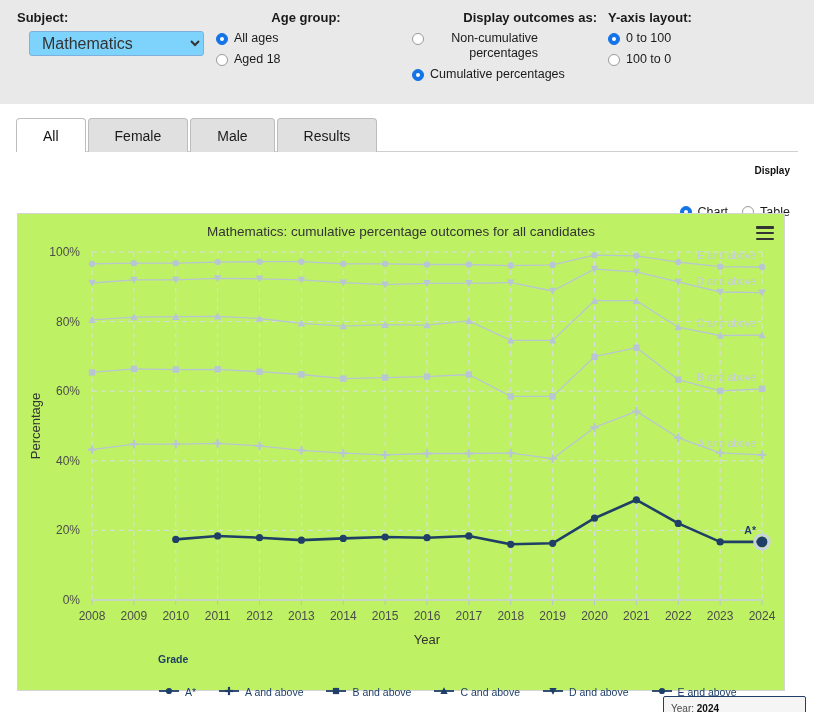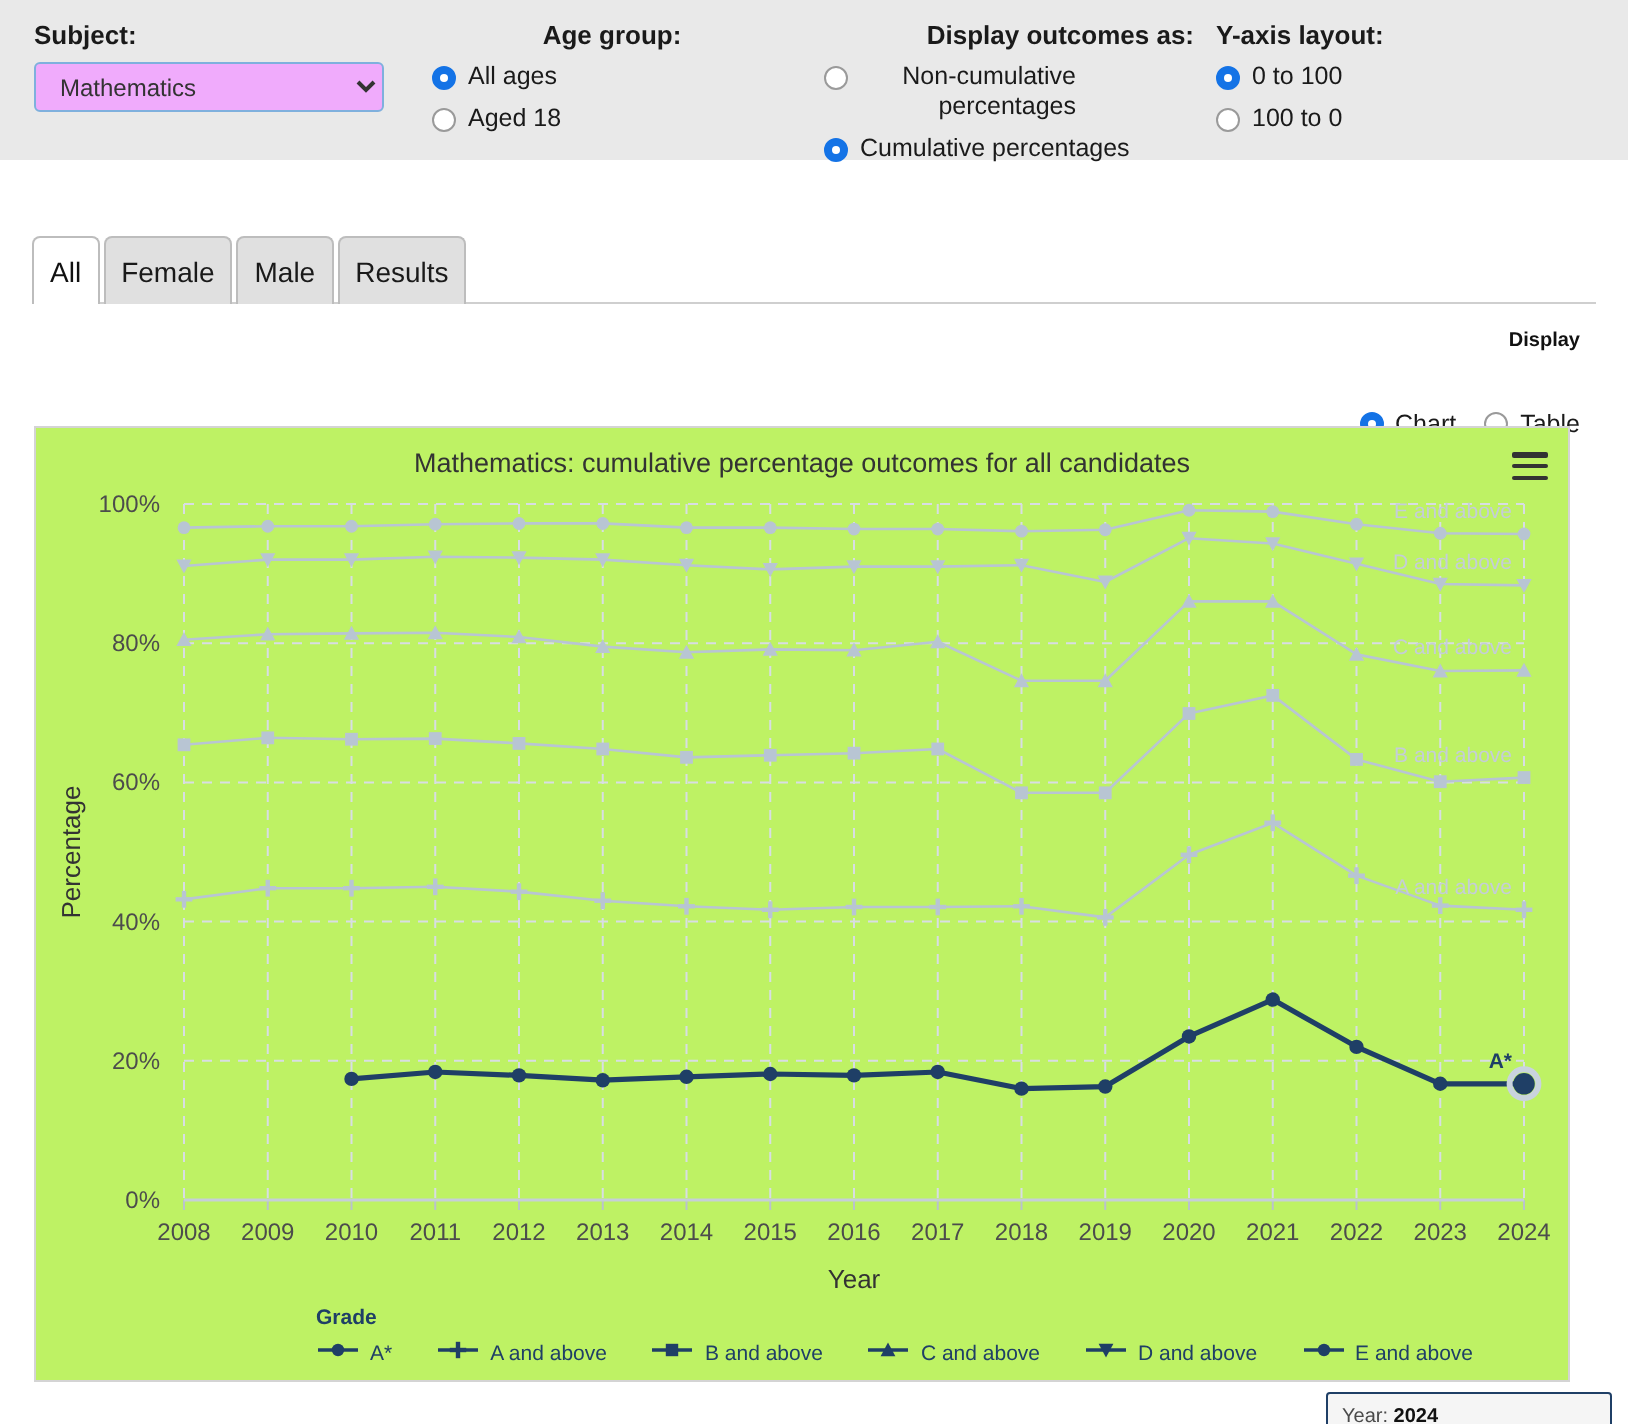--- a/index.html
+++ b/index.html
@@ -12,49 +12,50 @@
     width: 814px;
     height: 712px;
     overflow: hidden;
     background: #ffffff;
   }
 
   
   .options-bar {
     position: absolute;
     left: 0; top: 0;
-    width: 814px; height: 80px;
+    width: 814px; height: 104px;
     background: #e9e9e9;
     box-sizing: border-box;
   }
   .opt-col { position: absolute; top: 10px; }
   .opt-title {
     font-size: 13px;
     font-weight: bold;
     color: #1a1a1a;
     margin-bottom: 6px;
     line-height: 15px;
   }
   .opt-col.c1 { left: 17px; width: 190px; }
   .opt-col.c2 { left: 216px; width: 180px; text-align: center; }
   .opt-col.c3 { left: 412px; width: 185px; text-align: right; }
   .opt-col.c4 { left: 608px; width: 180px; }
 
   select.subject-select {
     width: 175px;
     height: 25px;
-    font-size: 12px;
+    font-size: 16px;
     font-family: "Liberation Sans", sans-serif;
     color: #333;
-    background: #f0abfc;
+    background: #7dd3fc;
     border: 1px solid #7fb0dd;
     border-radius: 3px;
     padding: 2px 4px 2px 8px;
     box-sizing: border-box;
     outline: none;
+    margin-left: 12px;
   }
 
   .radio-row {
     display: flex;
     align-items: flex-start;
     margin-bottom: 6px;
     font-size: 12.5px;
     color: #1a1a1a;
     line-height: 15px;
   }
@@ -91,21 +92,21 @@
   }
   .tabstrip {
     position: absolute;
     left: 16px; top: 0;
     display: flex;
     align-items: flex-end;
   }
   .tab {
     height: 34px;
     line-height: 34px;
-    padding: 0 8px;
+    padding: 0 26px;
     font-size: 14px;
     color: #1a1a1a;
     background: #e0e0e0;
     border: 1px solid #bdbdbd;
     border-bottom: none;
     border-radius: 4px 4px 0 0;
     margin-right: 2px;
     box-sizing: border-box;
     cursor: pointer;
   }
@@ -209,21 +210,21 @@
   
   .legend {
     position: absolute;
     left: 158px; top: 653px;
     width: 620px;
   }
   .legend-title {
     font-size: 10.5px;
     font-weight: bold;
     color: #1f3f66;
-    margin-bottom: 4px;
+    margin-bottom: 20px;
   }
   .legend-items { display: flex; align-items: center; }
   .legend-item {
     display: flex;
     align-items: center;
     margin-right: 22px;
     font-size: 10.5px;
     color: #1f3f66;
     white-space: nowrap;
     cursor: pointer;

